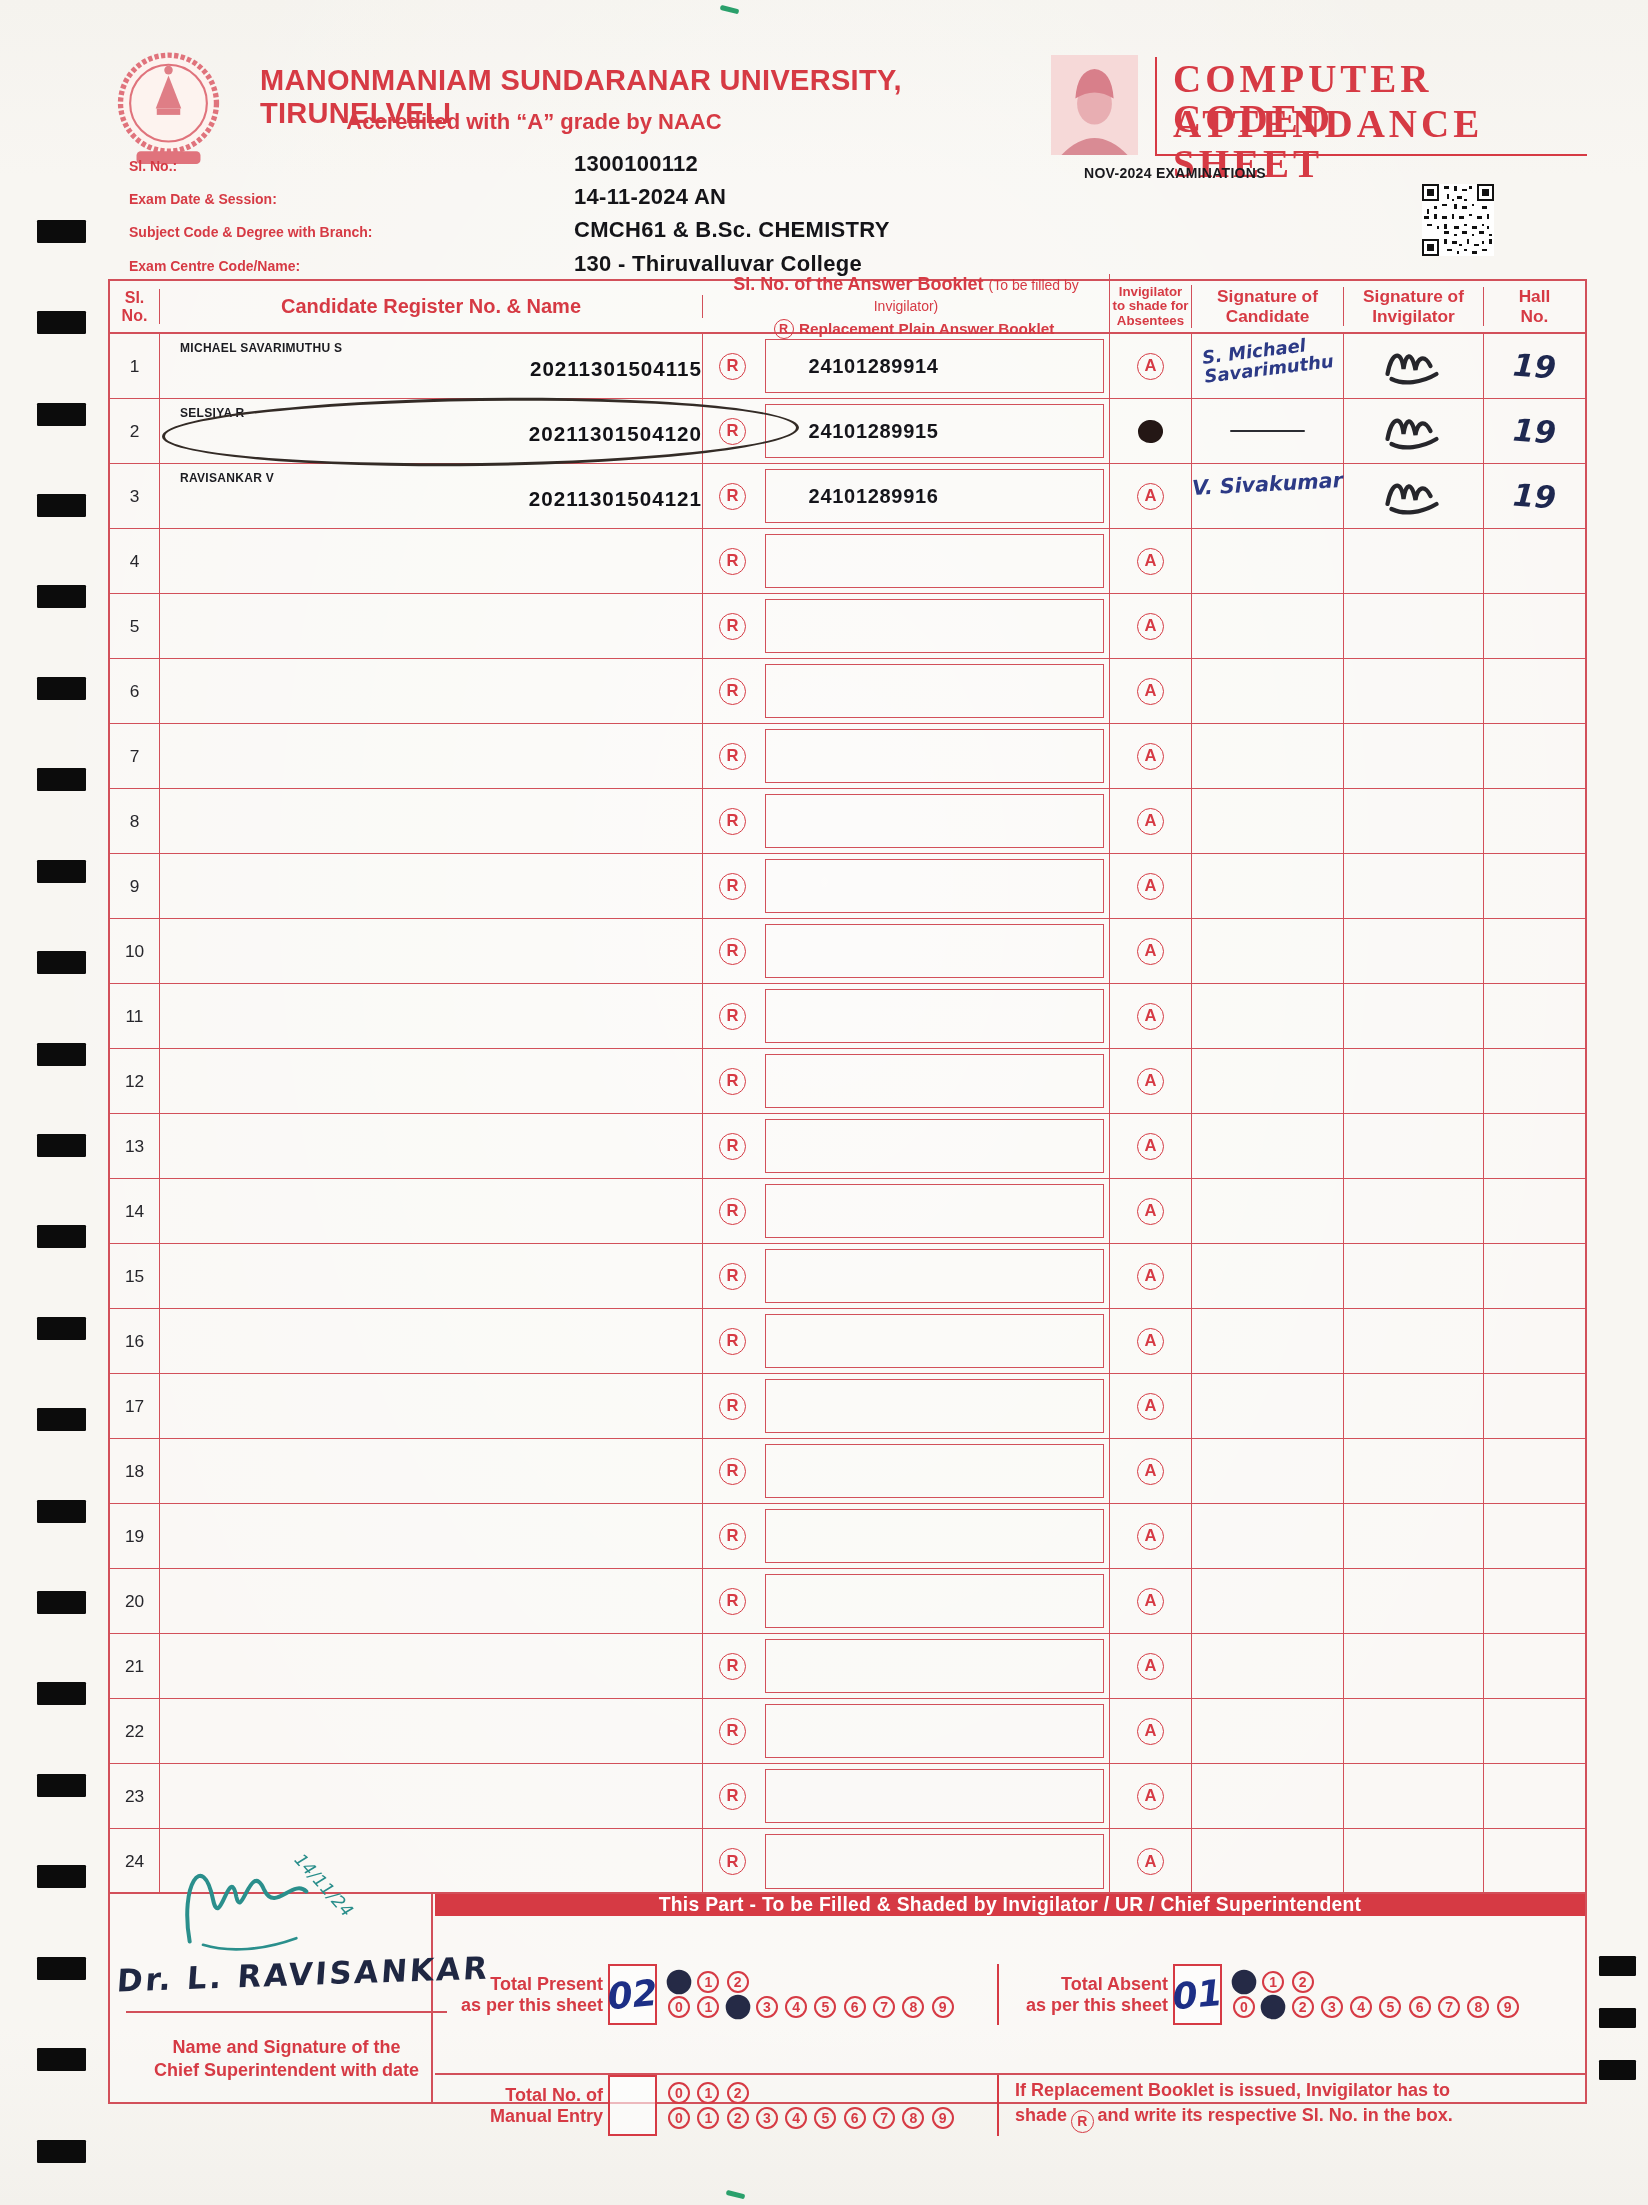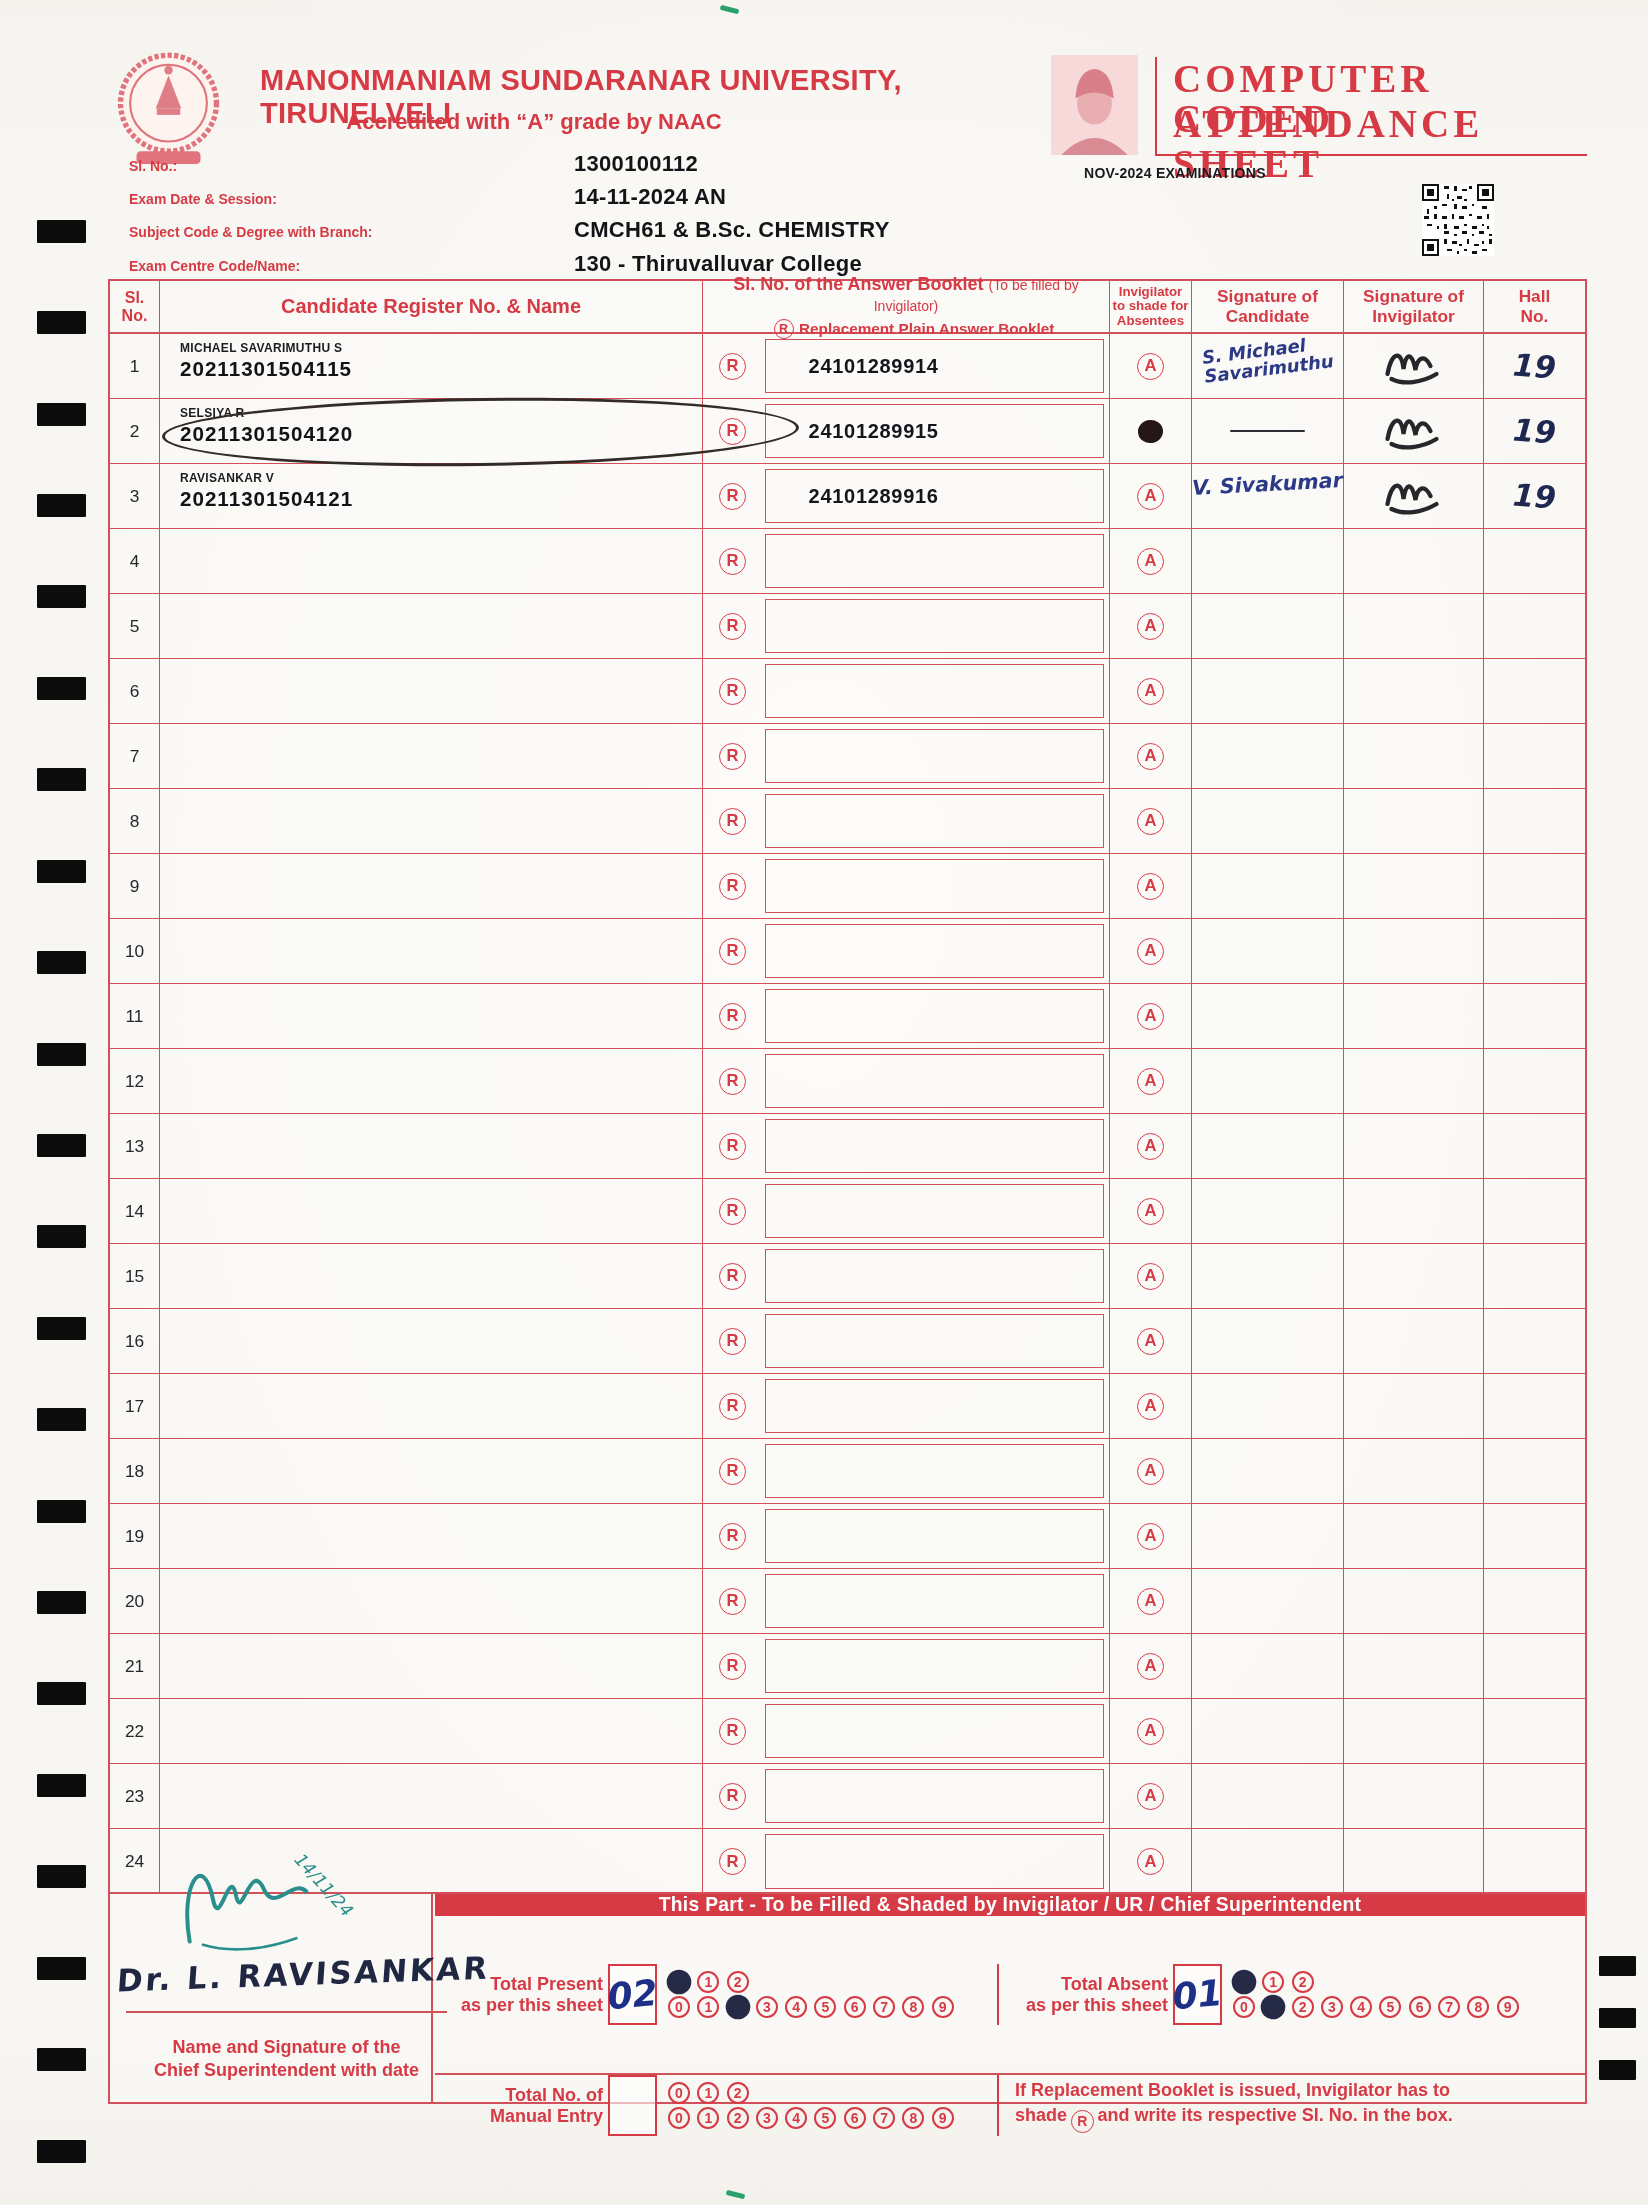--- a/index.html
+++ b/index.html
@@ -55,21 +55,21 @@
   .m-label{ display:inline-block; width:445px; font-size:14px; font-weight:bold; color:var(--red); }
   .m-value{ font-size:22px; font-weight:bold; color:#141418; letter-spacing:0.3px; }
   .exams-tag{ position:absolute; left:1084px; top:165px; font-size:14px; font-weight:bold; color:#19191d; letter-spacing:0.3px; }
   .qr{ position:absolute; left:1422px; top:184px; width:72px; height:72px; }
 
   
   #form-body{
     position:absolute; left:108px; top:279px; width:1479px; height:1825px;
     border:2px solid var(--line); background:rgba(255,255,255,.25);
   }
-  .thead{ height:53px; display:flex; border-bottom:2px solid var(--line); }
+  .thead{ height:53px; display:flex; border-bottom:2px solid var(--line);align-items:center; }
   .hcell{
     border-right:1.3px solid var(--line);
     display:flex; flex-direction:column; justify-content:center; align-items:center;
     text-align:center; color:var(--red); font-weight:bold;
   }
   .hcell:last-child{ border-right:none; }
   .c-sl{ width:50px; } .c-name{ width:543px; } .c-book{ width:407px; }
   .c-abs{ width:82px; } .c-csig{ width:152px; } .c-isig{ width:140px; } .c-hall{ flex:1; }
   .h-sl{ font-size:16px; line-height:17.3px; }
   .h-cand{ font-size:20px; }
@@ -80,21 +80,21 @@
   .h-sig{ font-size:17.3px; line-height:19.3px; }
   .h-hall{ font-size:17.3px; line-height:19.3px; }
 
   .trow{ display:flex; height:65px; border-bottom:1.3px solid var(--line); position:relative; }
   .trow:last-child{ border-bottom:none; }
   .cell{ border-right:1.3px solid var(--line); position:relative; overflow:visible; }
   .cell:last-child{ border-right:none; }
   .cell.c-sl{ display:flex; align-items:center; justify-content:center; font-size:17.3px; color:#26262b; }
   .cell.c-name{ padding:7.3px 0 0 20px; }
   .cand-name{ font-size:12px; font-weight:bold; color:#1b1b20; letter-spacing:0.3px; }
-  .cand-reg{ font-size:20.6px; font-weight:bold; color:#121217; letter-spacing:1px; margin-top:2px; }
+  .cand-reg{ font-size:20.6px; font-weight:bold; color:#121217; letter-spacing:1px; margin-top:2px;text-align:right; }
   .cell.c-book{ display:flex; align-items:center; }
   .sym{
     width:27px; height:27px; border:1.7px solid var(--red); border-radius:50%;
     color:var(--red); font-size:16.6px; font-weight:bold;
     display:inline-flex; align-items:center; justify-content:center; flex:none;
   }
   .sym-sm{ width:20px; height:20px; font-size:12.7px; border-width:1.3px; }
   .c-book .sym{ margin-left:16px; }
   .book-box{
     align-self:stretch; flex:1; margin:5.3px 5.3px 5.3px 18.6px;

